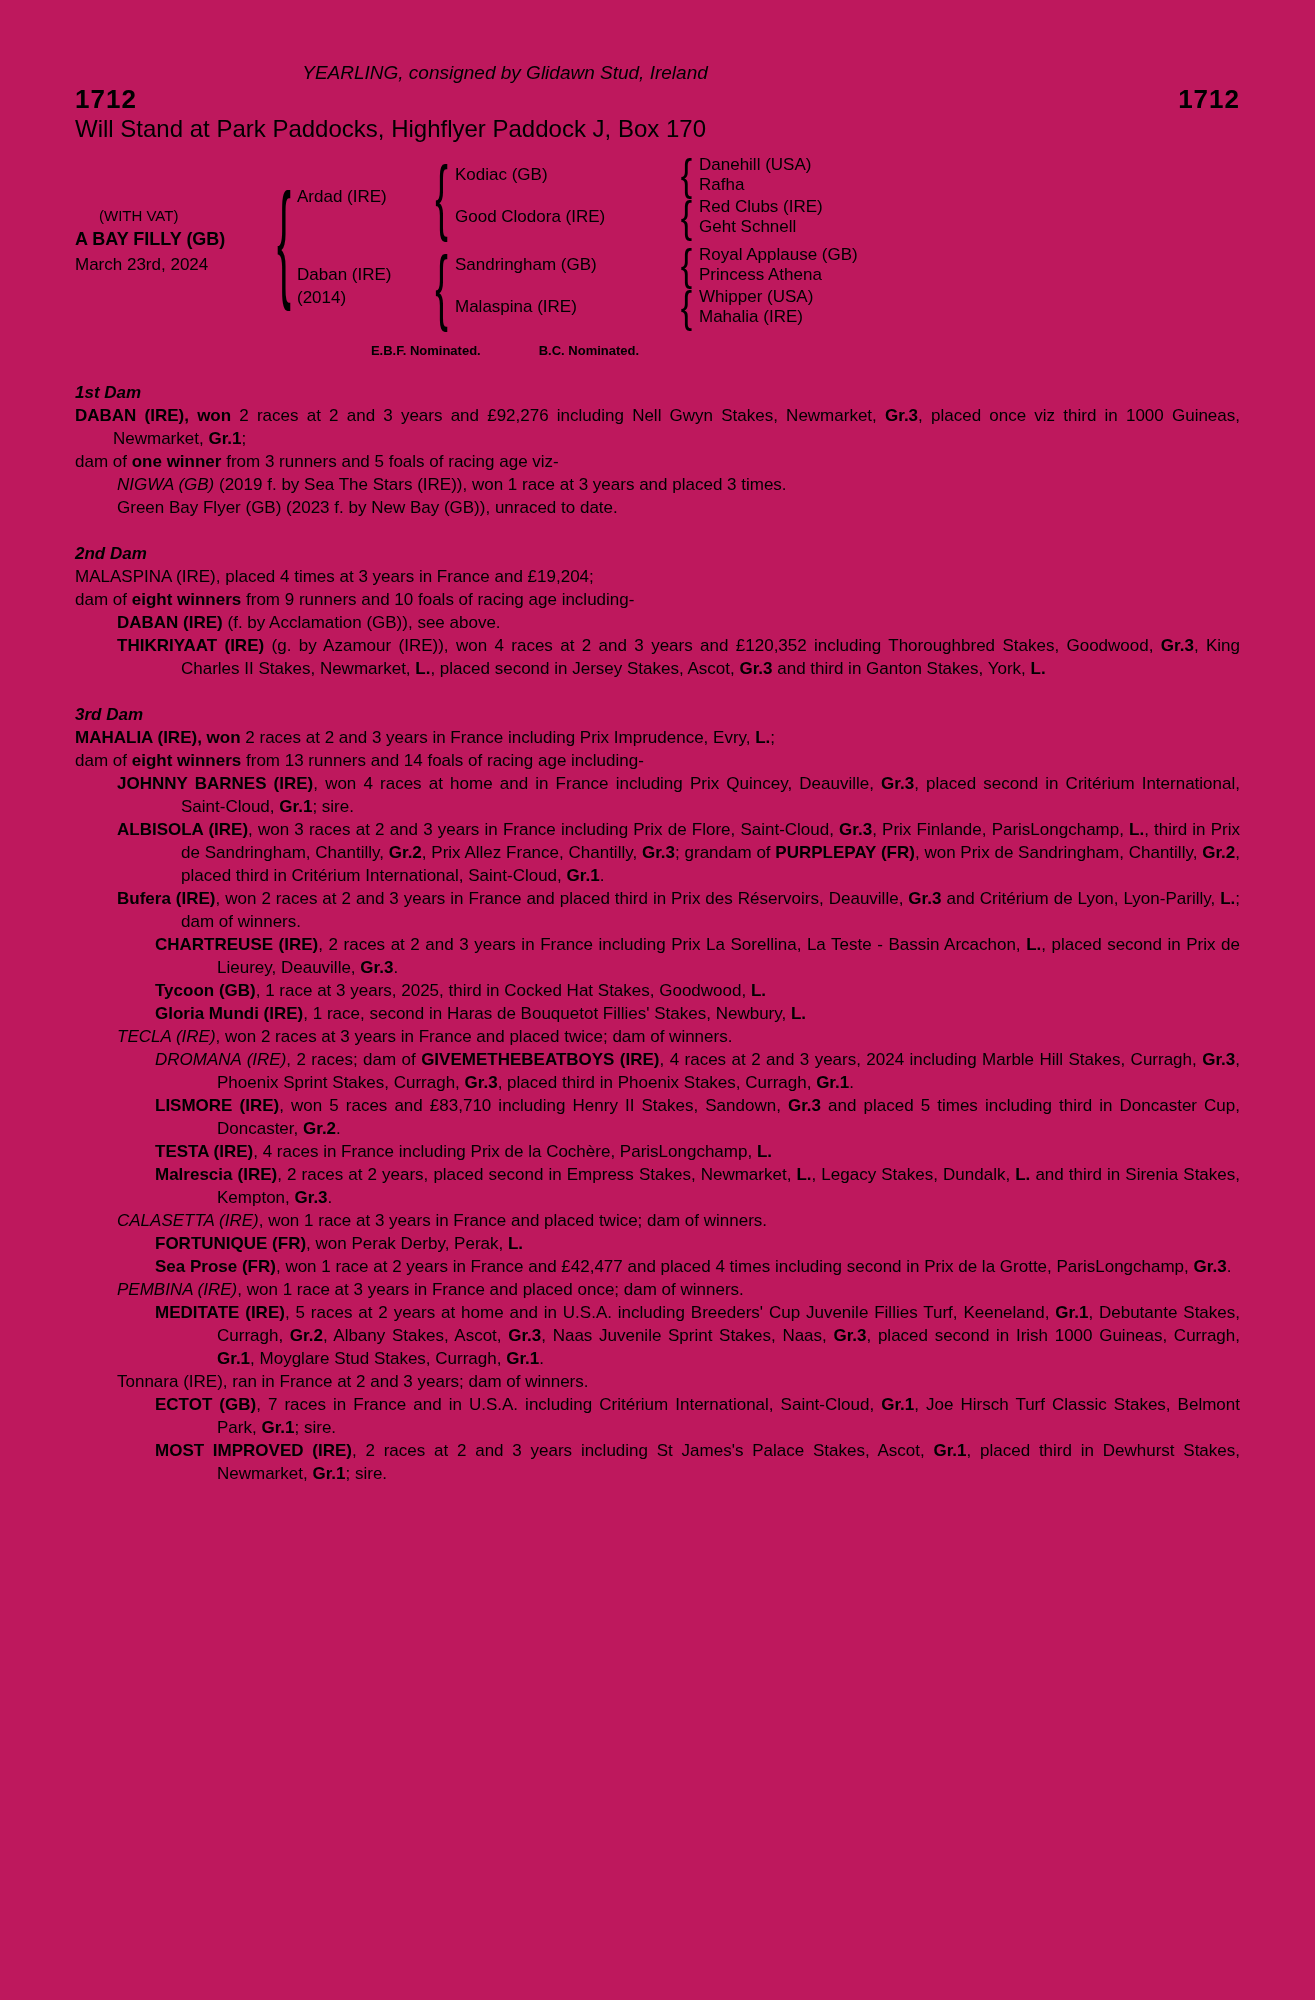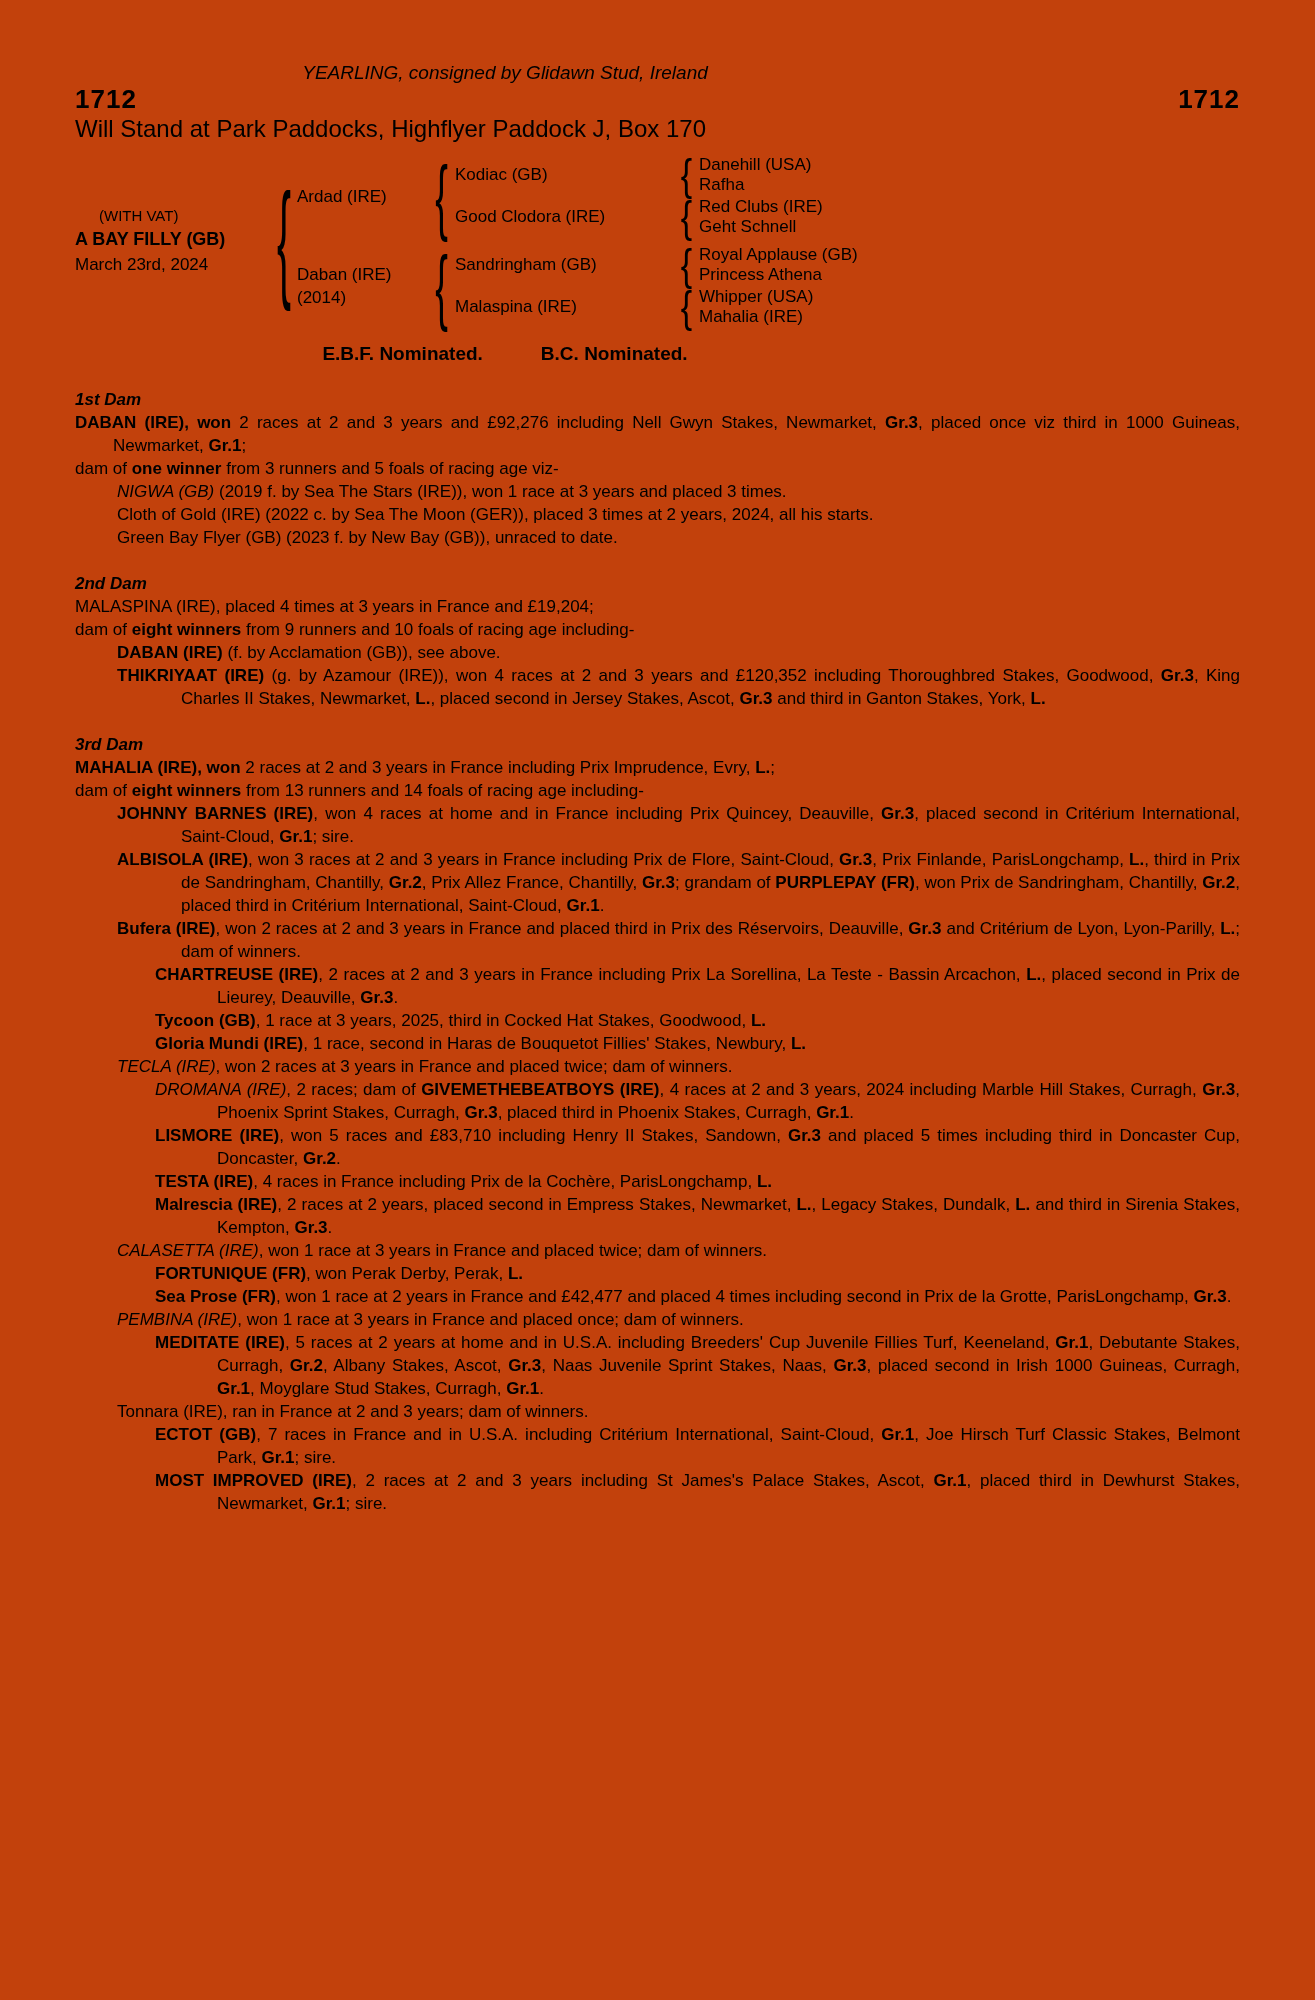--- a/index.html
+++ b/index.html
@@ -1,21 +1,21 @@
 <!DOCTYPE html>
 <html><head>
 <meta charset="utf-8">
 <style>
   * { box-sizing: border-box; }
   html, body { margin: 0; padding: 0; background: #ffffff; }
   .page {
     position: relative;
     width: 1315px;
     height: 2000px;
-    background: #c2410c;
+    background: #be185d;
     color: #000000;
     font-family: "Liberation Sans", sans-serif;
     padding: 62px 75px 0 75px;
     overflow: hidden;
   }
   .consignor {
     font-size: 19px;
     font-style: italic;
     text-align: center;
     width: 860px;
@@ -65,21 +65,21 @@
   .gen2-unit { display: flex; align-items: center; }
   .gen2-name { width: 218px; flex: 0 0 218px; }
   .gen3-col { line-height: 20px; white-space: nowrap; }
   
   .noms {
     width: 860px;
     margin-top: 16px;
     display: flex;
     justify-content: center;
     gap: 58px;
-    font-size: 19px;
+    font-size: 13px;
     font-weight: bold;
     text-align: center;
   }
   
   #sections { margin-top: 14px; font-size: 17px; line-height: 23px; }
   .dam-section { margin-top: 23px; }
   .dam-heading { font-weight: bold; font-style: italic; }
   p.para { margin: 0; text-align: justify; }
   p.indent-0 { padding-left: 38px;  text-indent: -38px; }
   p.indent-1 { padding-left: 106px; text-indent: -64px; }
@@ -184,21 +184,20 @@
     <span>E.B.F. Nominated.</span>
     <span>B.C. Nominated.</span>
   </div>
 
   <div id="sections">
       <section class="dam-section">
         <div class="dam-heading">1st Dam</div>
         <p class="para indent-0"><span class="seg-b">DABAN (IRE), won</span><span> 2 races at 2 and 3 years and £92,276 including Nell Gwyn Stakes, Newmarket, </span><span class="seg-b">Gr.3</span><span>, placed once viz third in 1000 Guineas, Newmarket, </span><span class="seg-b">Gr.1</span><span>;</span></p>
         <p class="para indent-0"><span>dam of </span><span class="seg-b">one winner</span><span> from 3 runners and 5 foals of racing age viz-</span></p>
         <p class="para indent-1"><span class="seg-i">NIGWA (GB)</span><span> (2019 f. by Sea The Stars (IRE)), won 1 race at 3 years and placed 3 times.</span></p>
-        <p class="para indent-1"><span>Cloth of Gold (IRE) (2022 c. by Sea The Moon (GER)), placed 3 times at 2 years, 2024, all his starts.</span></p>
         <p class="para indent-1"><span>Green Bay Flyer (GB) (2023 f. by New Bay (GB)), unraced to date.</span></p>
       </section>
       <section class="dam-section">
         <div class="dam-heading">2nd Dam</div>
         <p class="para indent-0"><span>MALASPINA (IRE), placed 4 times at 3 years in France and £19,204;</span></p>
         <p class="para indent-0"><span>dam of </span><span class="seg-b">eight winners</span><span> from 9 runners and 10 foals of racing age including-</span></p>
         <p class="para indent-1"><span class="seg-b">DABAN (IRE)</span><span> (f. by Acclamation (GB)), see above.</span></p>
         <p class="para indent-1"><span class="seg-b">THIKRIYAAT (IRE)</span><span> (g. by Azamour (IRE)), won 4 races at 2 and 3 years and £120,352 including Thoroughbred Stakes, Goodwood, </span><span class="seg-b">Gr.3</span><span>, King Charles II Stakes, Newmarket, </span><span class="seg-b">L.</span><span>, placed second in Jersey Stakes, Ascot, </span><span class="seg-b">Gr.3</span><span> and third in Ganton Stakes, York, </span><span class="seg-b">L.</span></p>
       </section>
       <section class="dam-section">

